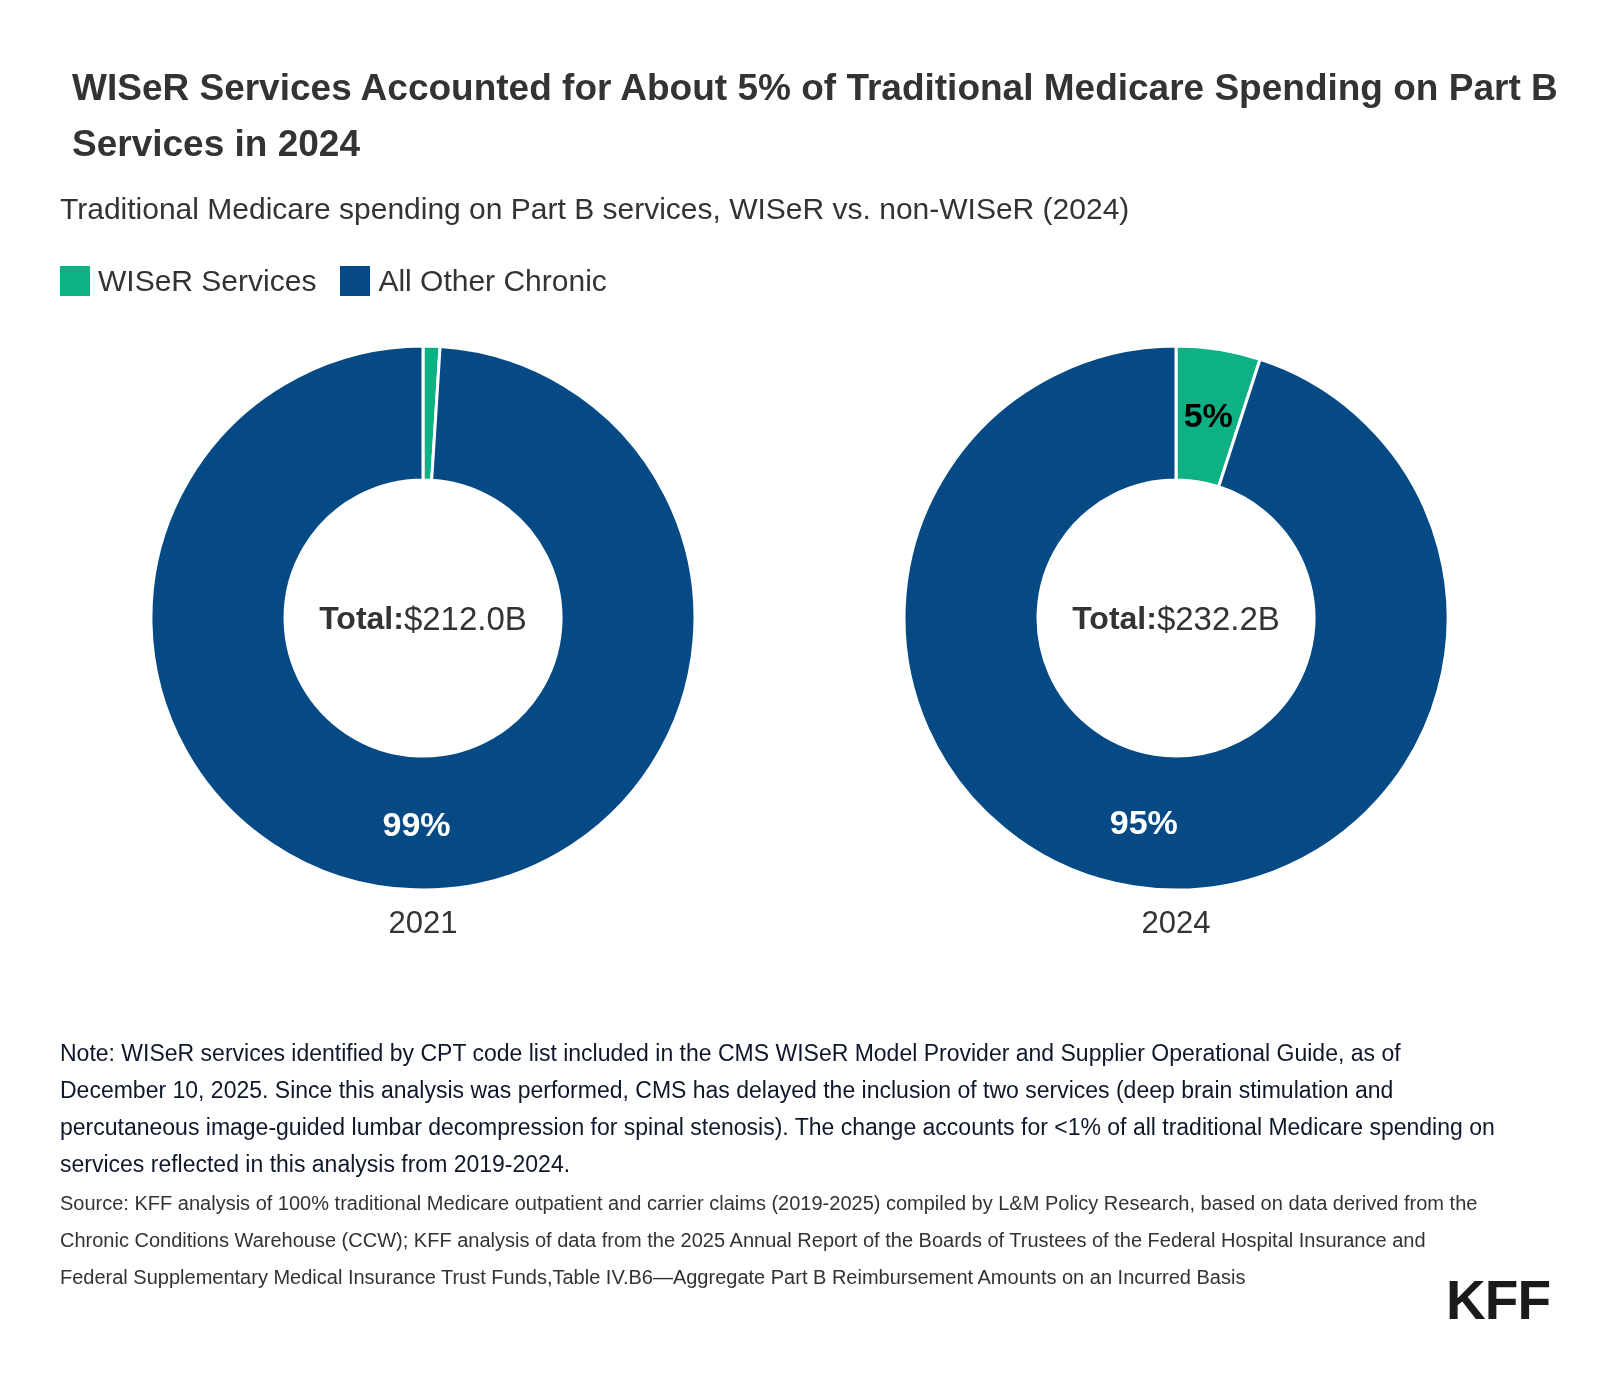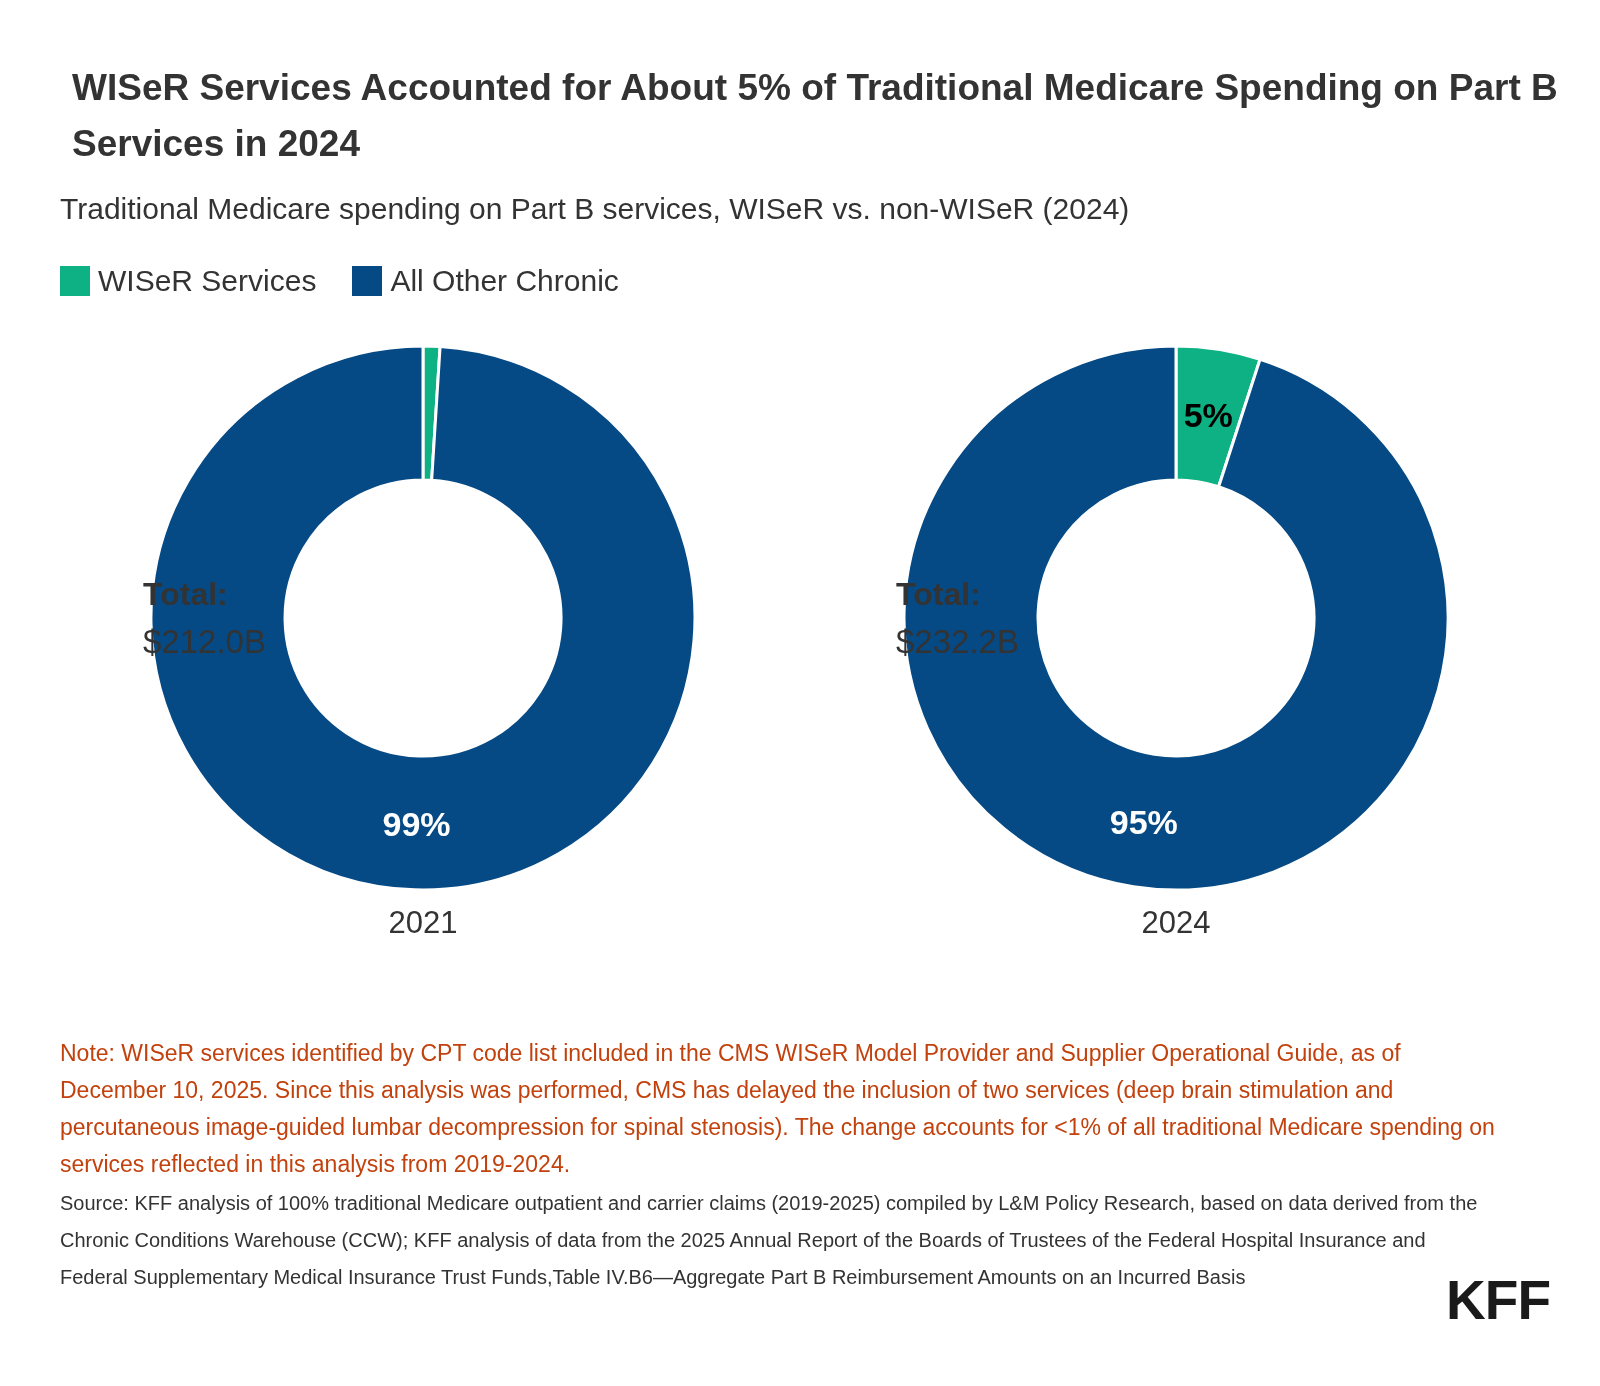--- a/index.html
+++ b/index.html
@@ -9,44 +9,44 @@
   }
   .title{
     position:absolute;left:72px;top:60px;width:1500px;
     font-size:37px;font-weight:bold;line-height:56px;color:#333333;
   }
   .subtitle{
     position:absolute;left:60px;top:190px;width:1500px;
     font-size:30px;line-height:38px;color:#333333;
   }
   .legend{
-    position:absolute;left:60px;top:264px;display:flex;align-items:center;gap:36px;
+    position:absolute;left:60px;top:264px;display:flex;align-items:center;gap:24px;
   }
   .legend-item{display:flex;align-items:center;gap:8px;cursor:default;}
   .swatch{width:30px;height:30px;display:inline-block;flex:0 0 auto;}
   .legend-label{font-size:30px;color:#333333;}
   .donut-wrap{position:absolute;top:338px;width:560px;height:640px;}
   .donut-wrap.left{left:143px;}
   .donut-wrap.right{left:896px;}
   .donut-wrap svg{position:absolute;left:0;top:0;width:560px;height:560px;display:block;}
   .slice-label{font-family:"Liberation Sans",sans-serif;font-size:34px;font-weight:600;}
   .donut-center{
     position:absolute;left:0;top:0;width:560px;height:560px;
-    display:flex;flex-direction:column;align-items:flex-start;justify-content:center;
+    display:flex;align-items:center;justify-content:center;
     text-align:center;pointer-events:none;
   }
   .total-label{font-size:32px;font-weight:bold;line-height:47px;color:#333333;}
   .total-value{font-size:33px;line-height:47px;color:#333333;}
   .year-label{
     position:absolute;left:0;top:567px;width:560px;text-align:center;
     font-size:31px;color:#333333;
   }
   .note{
     position:absolute;left:60px;top:1035px;width:1450px;
-    font-size:23px;line-height:37px;color:#c2410c;
+    font-size:23px;line-height:37px;color:#0f172a;
   }
   .source{
     position:absolute;left:60px;top:1185px;width:1420px;
     font-size:20px;line-height:37px;color:#333333;
   }
   .kff-logo{
     position:absolute;left:1440px;top:1268px;width:110px;text-align:right;
     font-size:55px;font-weight:bold;letter-spacing:-1px;color:#1a1a1a;
   }
 </style>

